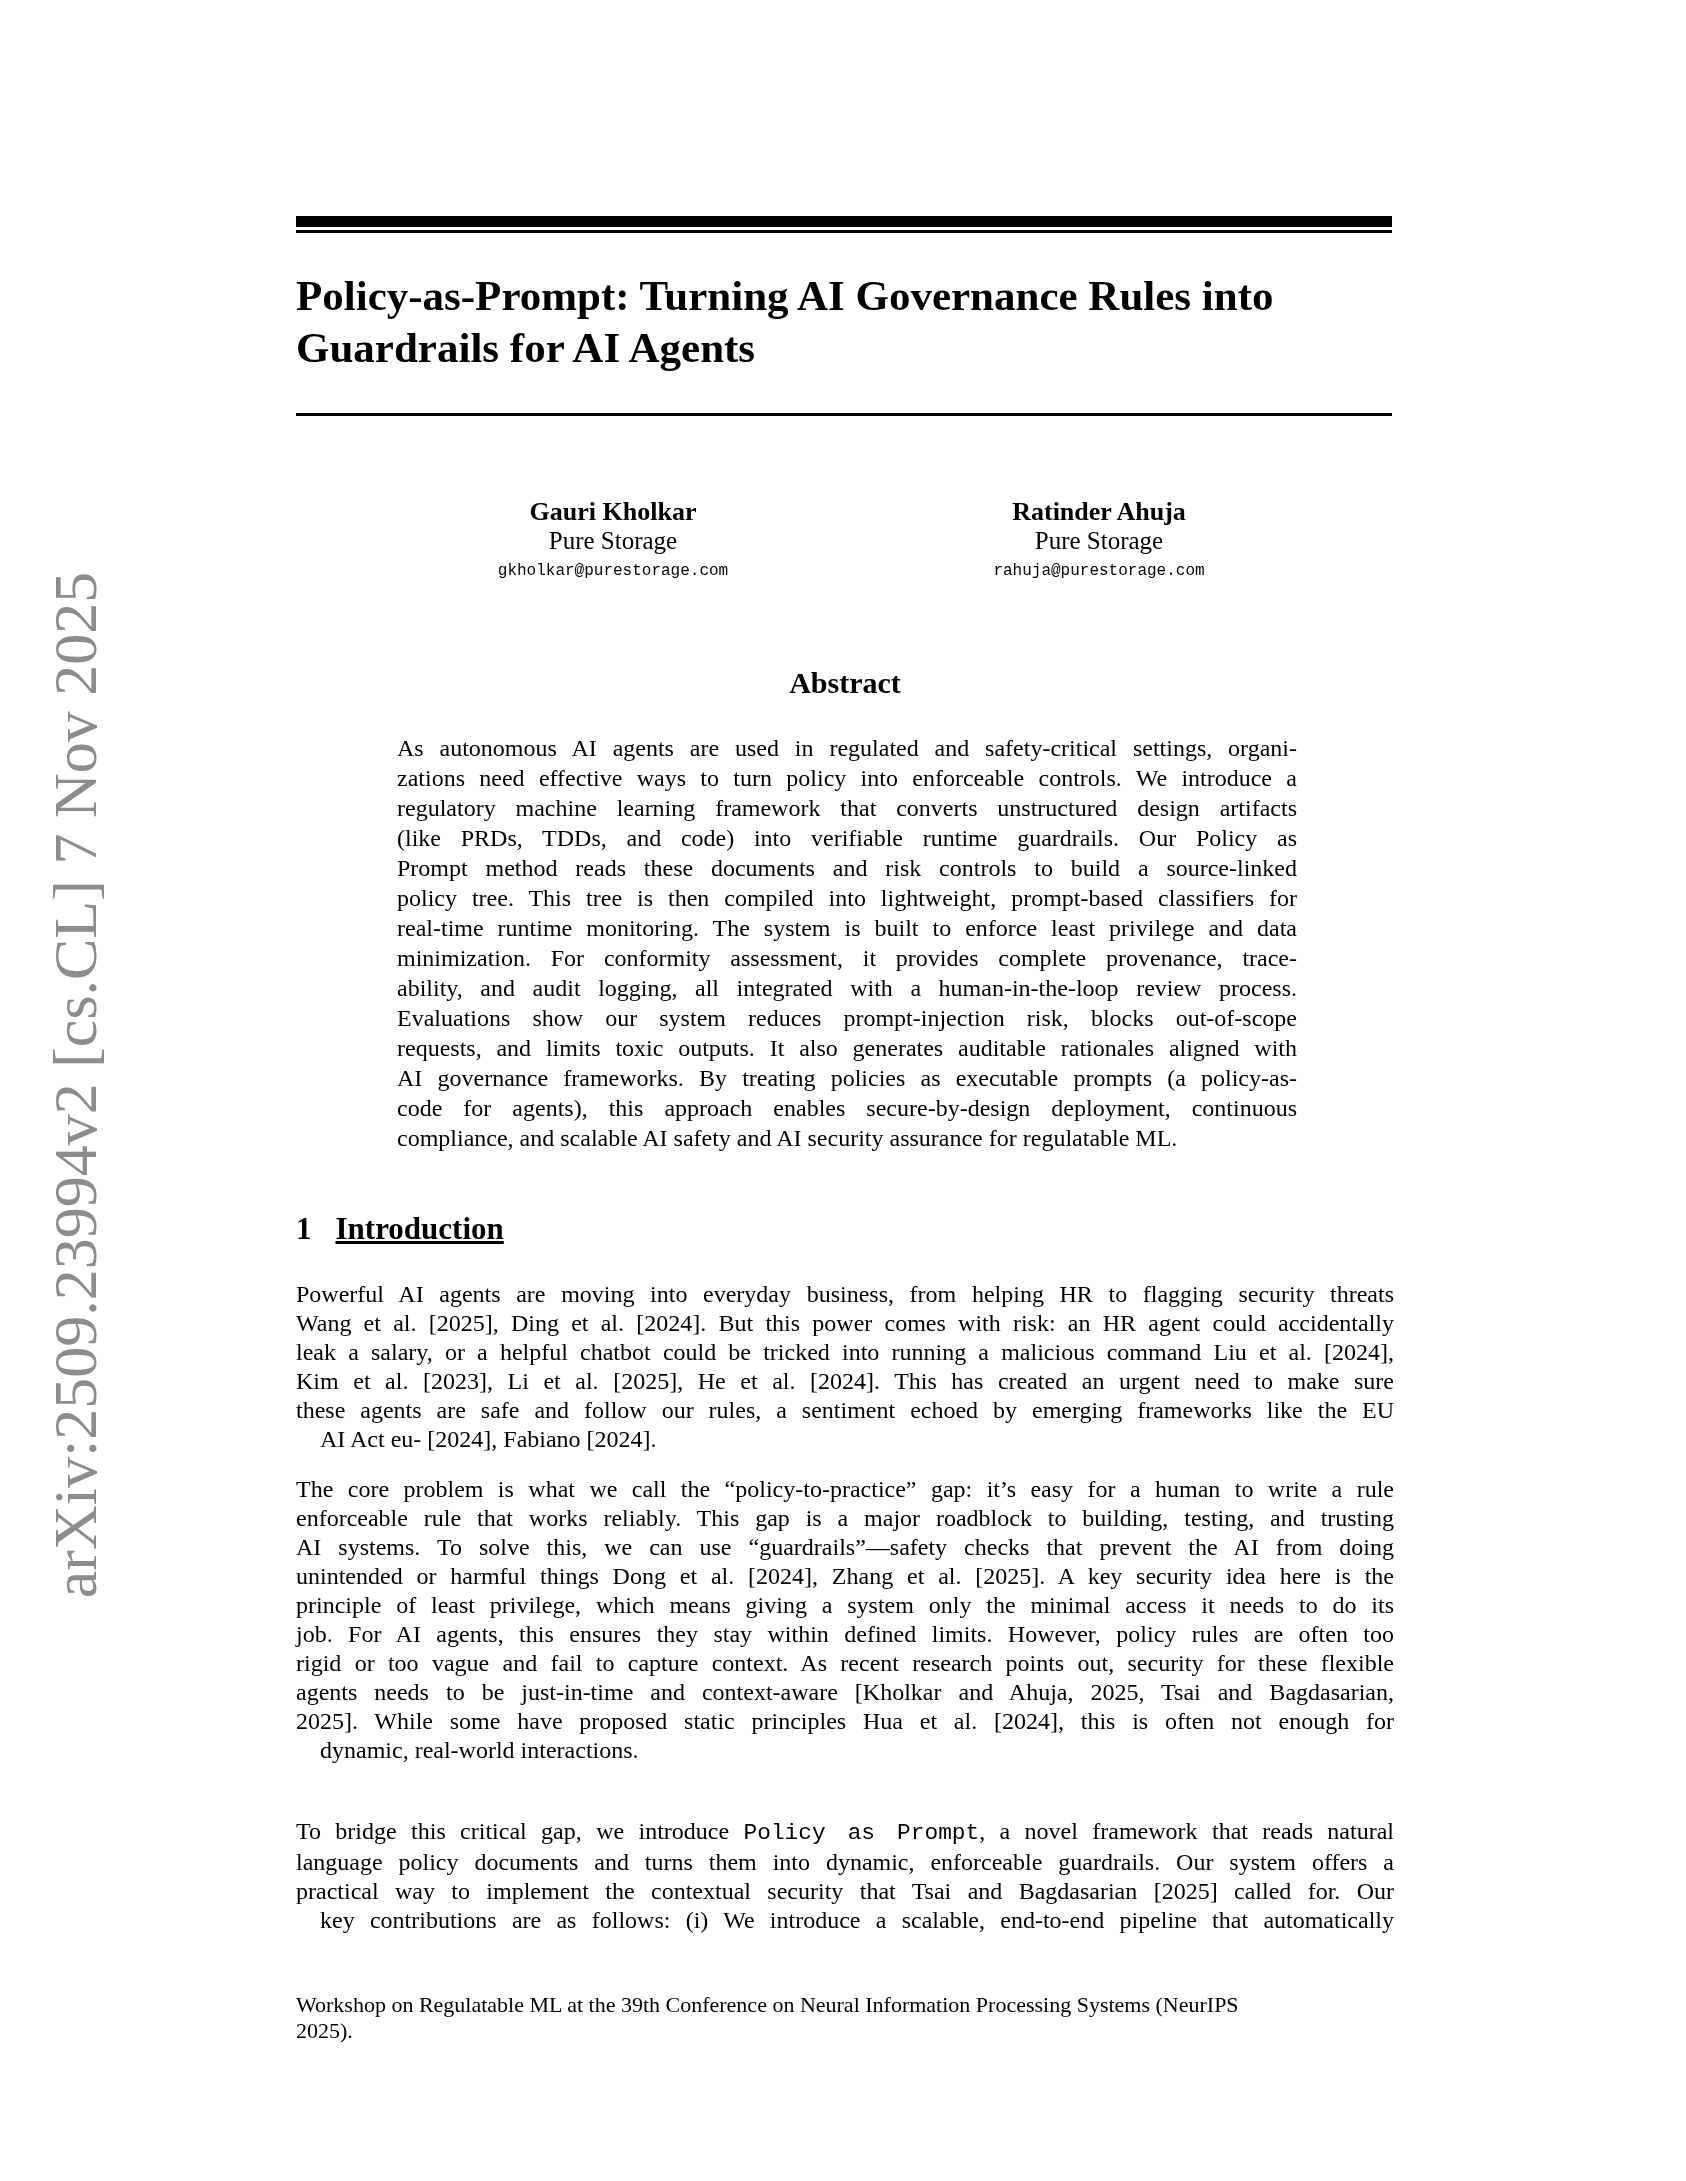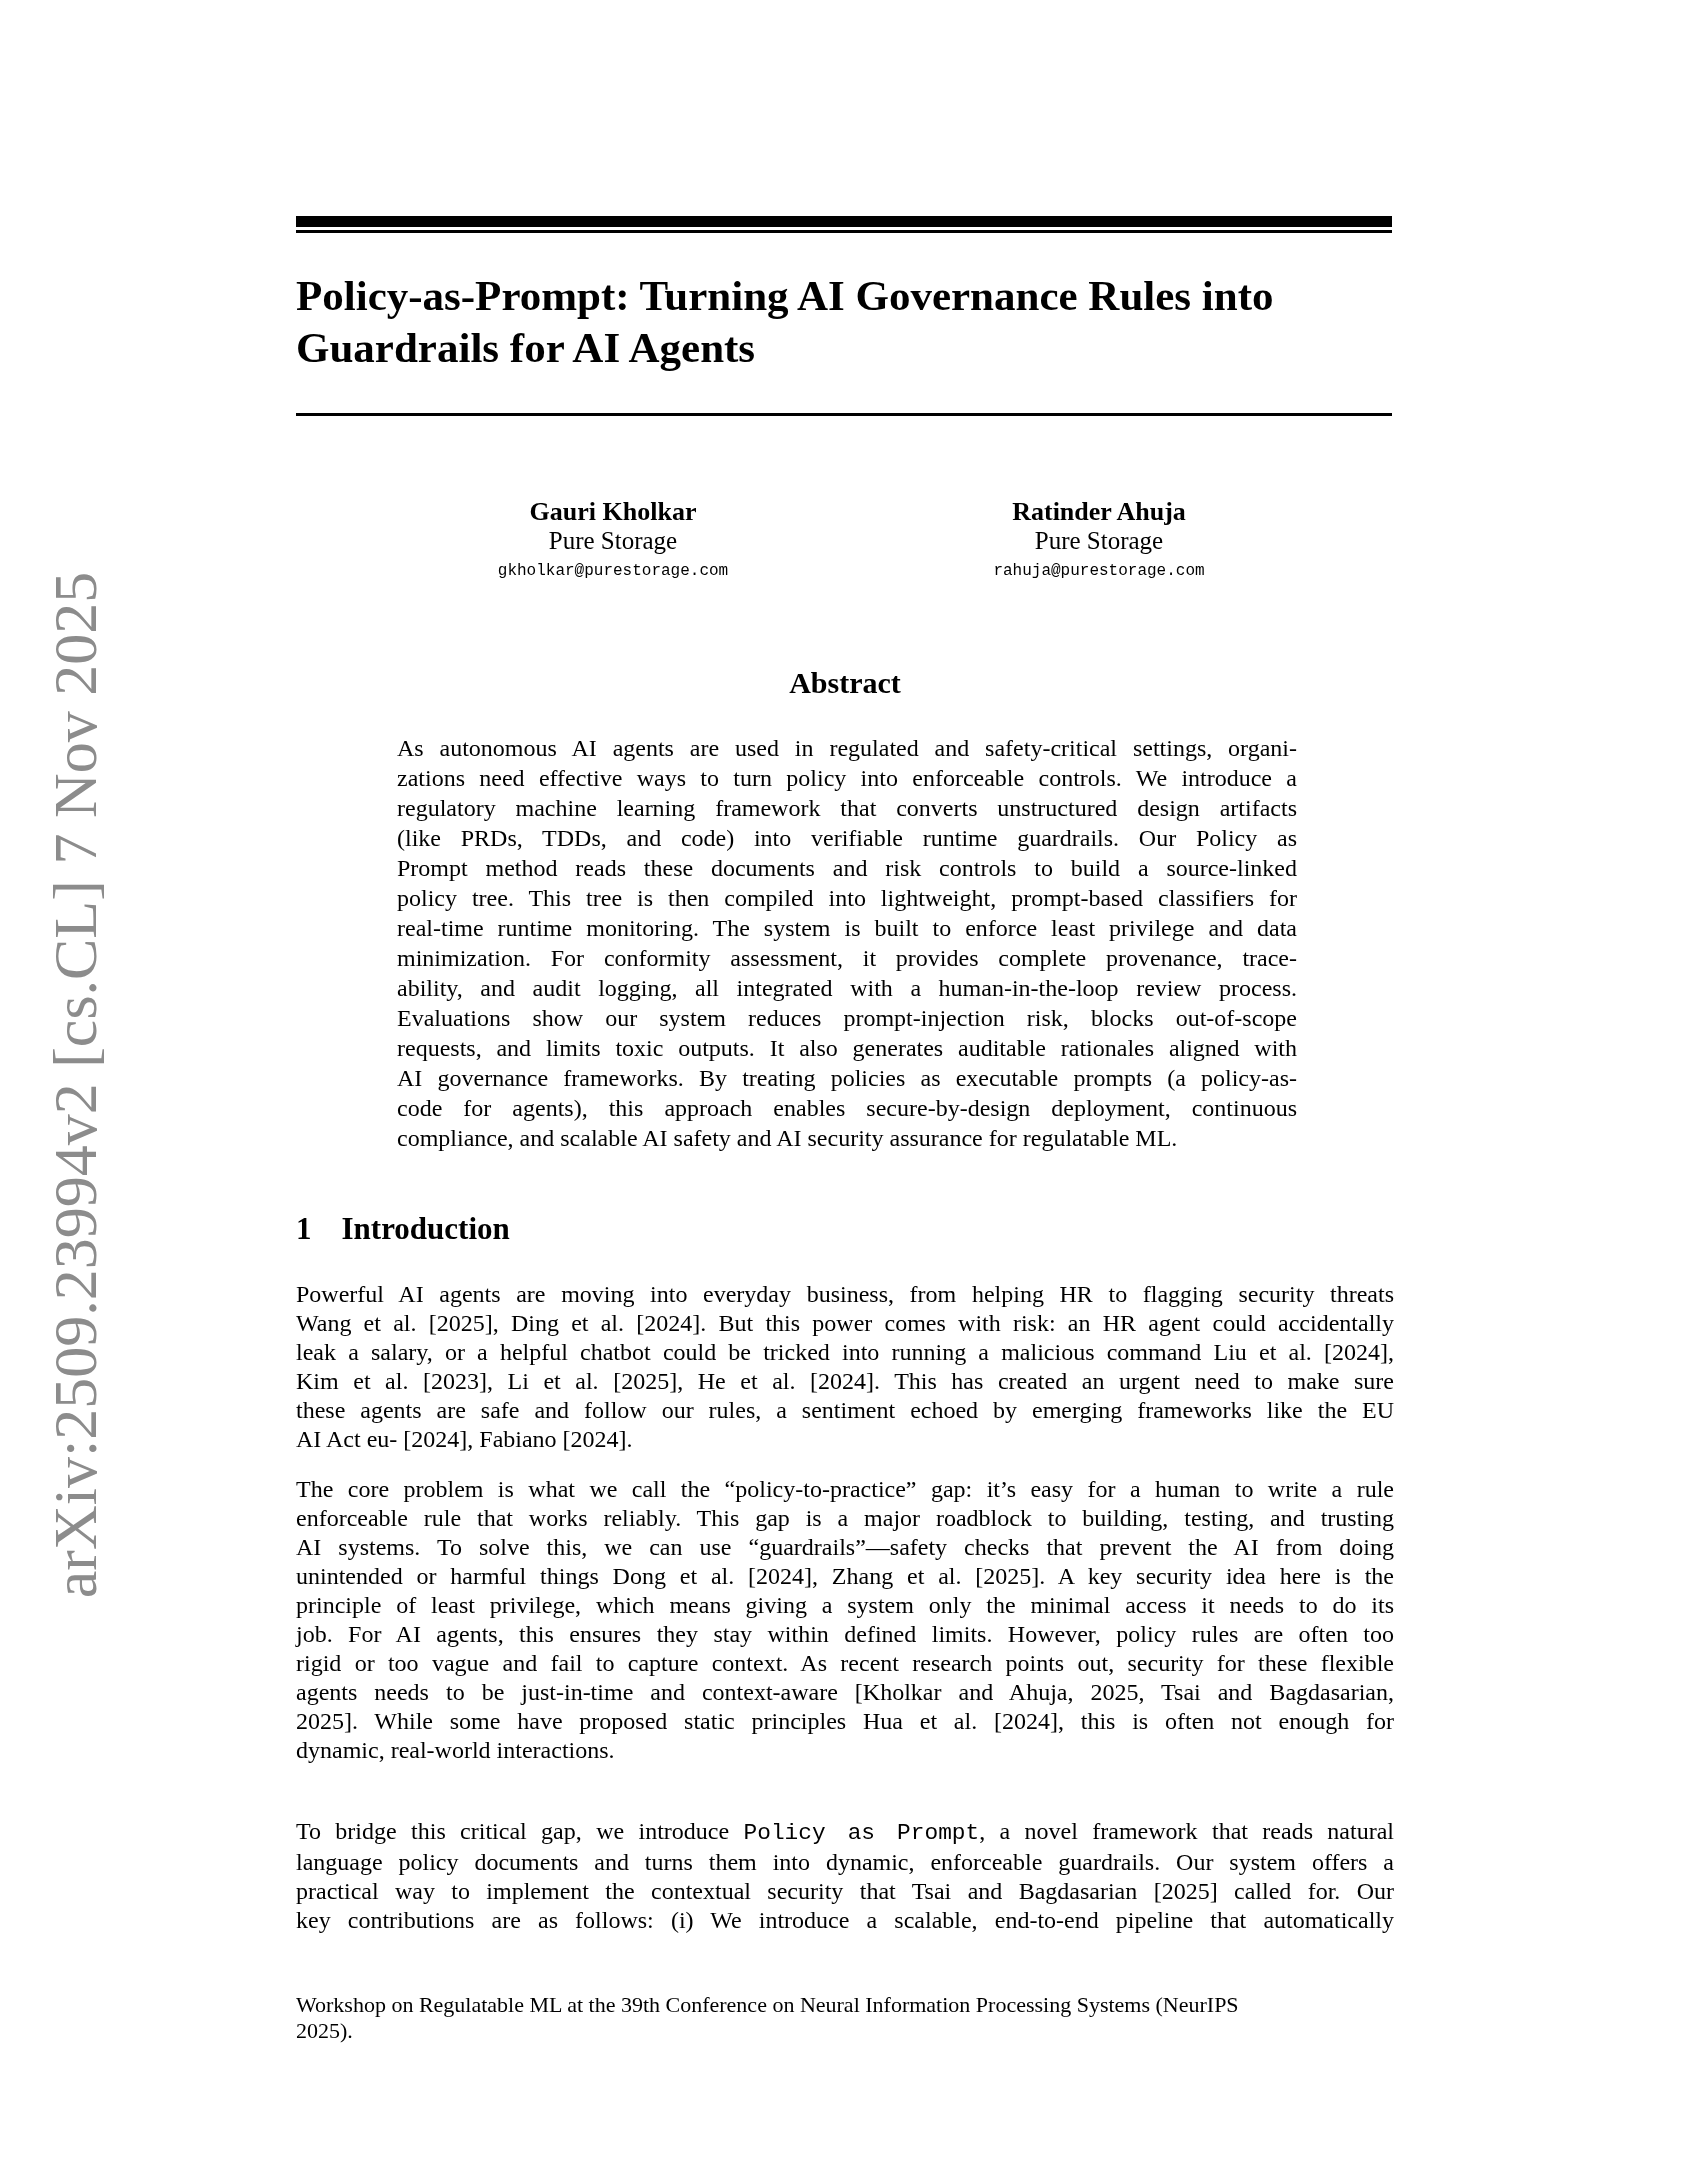--- a/index.html
+++ b/index.html
@@ -48,28 +48,28 @@
     text-align: center; font-size: 30px; font-weight: bold; line-height: 37px;
   }
   .abstract-body {
     position: absolute; left: 101px; top: 733px; width: 900px;
     font-size: 24px; line-height: 30px;
   }
   .section-heading {
     position: absolute; left: 0; top: 1209px; width: 1098px;
     font-size: 31px; font-weight: bold; line-height: 39px;
   }
-  .section-heading .sec-label { margin-left: 30px; }
+  .section-heading .sec-label { margin-left: 24px; text-decoration: underline; }
   .para { position: absolute; left: 0; width: 1098px; font-size: 24px; line-height: 29px; }
   .para-1 { top: 1280px; }
   .para-2 { top: 1475px; }
   .para-3 { top: 1817px; }
   .tline { text-align: justify; text-align-last: justify; }
   .abstract-body .tline:last-child { text-align-last: left; }
-  .para .tline:last-child { text-align-last: left; }
+  .para .tline:last-child { text-align-last: left; margin-left: 24px; }
   .para.cont .tline:last-child { text-align-last: justify; }
   .st-i { }
   .st-m { font-family: "Liberation Mono", "DejaVu Sans Mono", monospace; font-size: 0.95em; }
   .footnote {
     position: absolute; left: 0; top: 1992px; width: 1098px;
     font-size: 22px; line-height: 26px;
   }
 </style>
 </head>
 <body>

